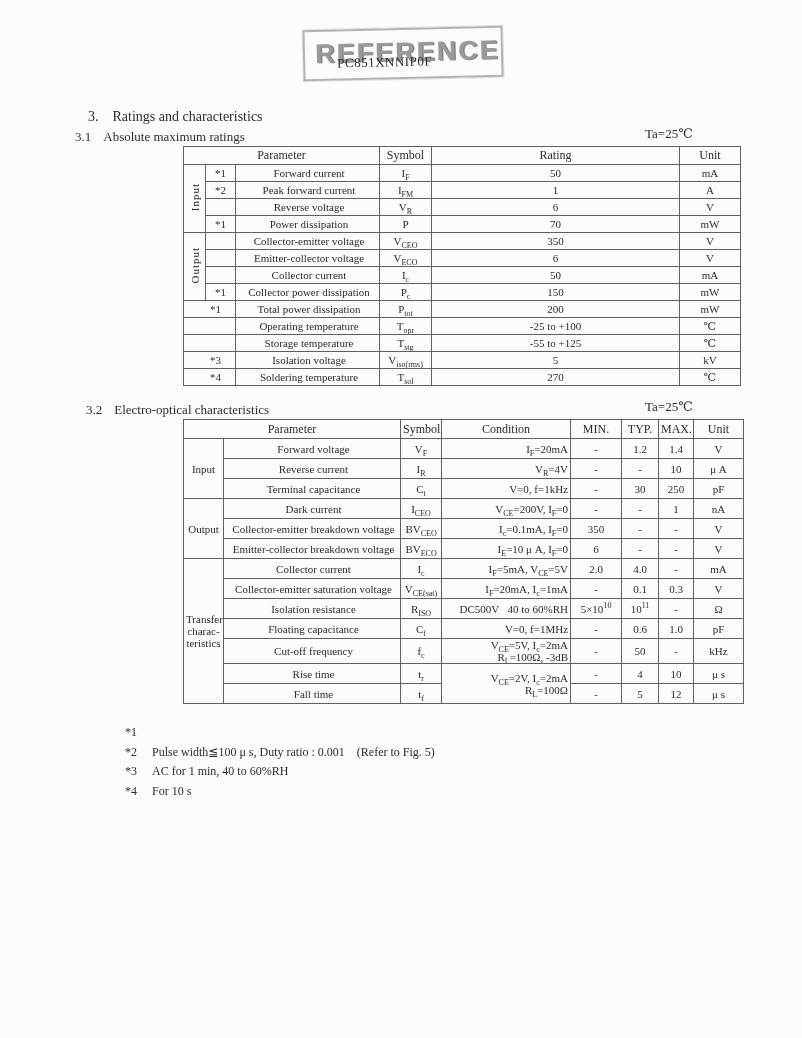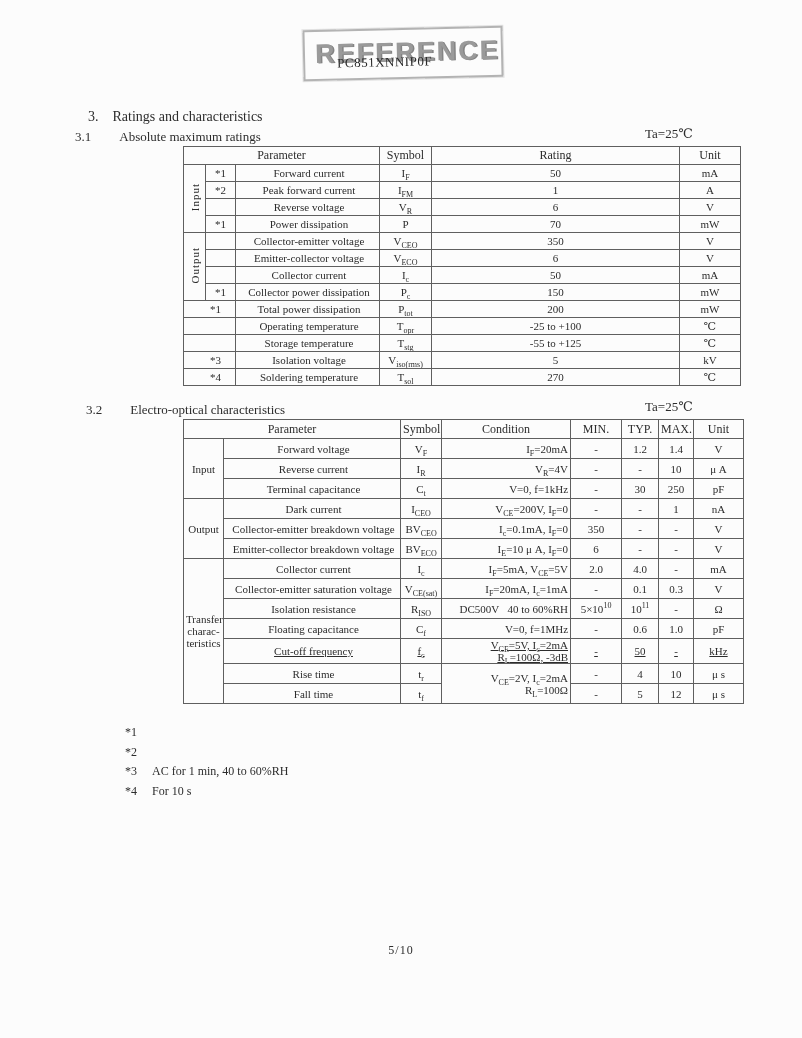--- a/index.html
+++ b/index.html
@@ -30,40 +30,40 @@
   .stamp-part{
     position:absolute;left:32px;top:24px;
     font-size:13px;color:#2a2a2a;letter-spacing:0.5px;
   }
 
   
   .h-main{position:absolute;left:88px;top:109px;font-size:14px;}
   .h-main .num{margin-right:14px;}
   .h-sub1{position:absolute;left:75px;top:129px;font-size:13px;}
   .h-sub2{position:absolute;left:86px;top:402px;font-size:13px;}
-  .h-sub1 .num,.h-sub2 .num{margin-right:28px;}
+  .h-sub1 .num,.h-sub2 .num{margin-right:12px;}
   .temp1{position:absolute;left:645px;top:126px;font-size:13px;}
   .temp2{position:absolute;left:645px;top:399px;font-size:13px;}
 
   
   table{border-collapse:collapse;table-layout:fixed;position:absolute;margin-left:40px;}
   td{
     border:1px solid #5f5f5f;
     font-size:11px;color:#2c2c2c;
     padding:0 2px;overflow:hidden;white-space:nowrap;
     vertical-align:middle;text-align:center;
   }
   tr.hdr td{font-size:12px;text-align:center;}
   .t1{left:143px;top:146px;width:557px;}
   .t1 tr{height:17px;}
   .t1 tr.hdr{height:18px;}
   .t2{left:143px;top:419px;width:560px;}
   .t2 tr{height:20px;}
   .t2 tr.hdr{height:19px;}
-  .t2 tr.tall{height:14px;text-decoration:underline;}
+  .t2 tr.tall{height:14px;}
   .pname{text-align:center;padding-left:5px;}
   .mark{text-align:center;padding:0;}
   .mark2{text-align:left;padding-left:26px;}
   .vgroup span{
     display:inline-block;
     writing-mode:vertical-rl;
     transform:rotate(180deg);
     letter-spacing:1px;
     font-size:11px;
   }
@@ -360,26 +360,26 @@
     </tr>
   </tbody>
     </table>
 
   <div class="footnotes">
     <div class="fn">
       <span class="fnmark">*1</span>
     </div>
     <div class="fn">
       <span class="fnmark">*2</span>
+      <span class="fntext">Pulse width≦100 μ s, Duty ratio : 0.001&nbsp;&nbsp;&nbsp; (Refer to Fig. 5)</span>
     </div>
     <div class="fn">
       <span class="fnmark">*3</span>
       <span class="fntext">AC for 1 min, 40 to 60%RH</span>
     </div>
     <div class="fn">
       <span class="fnmark">*4</span>
       <span class="fntext">For 10 s</span>
     </div>
   </div>
 
-  <div class="pageno">5/10</div>
 
 </div>
 
 </body></html>

